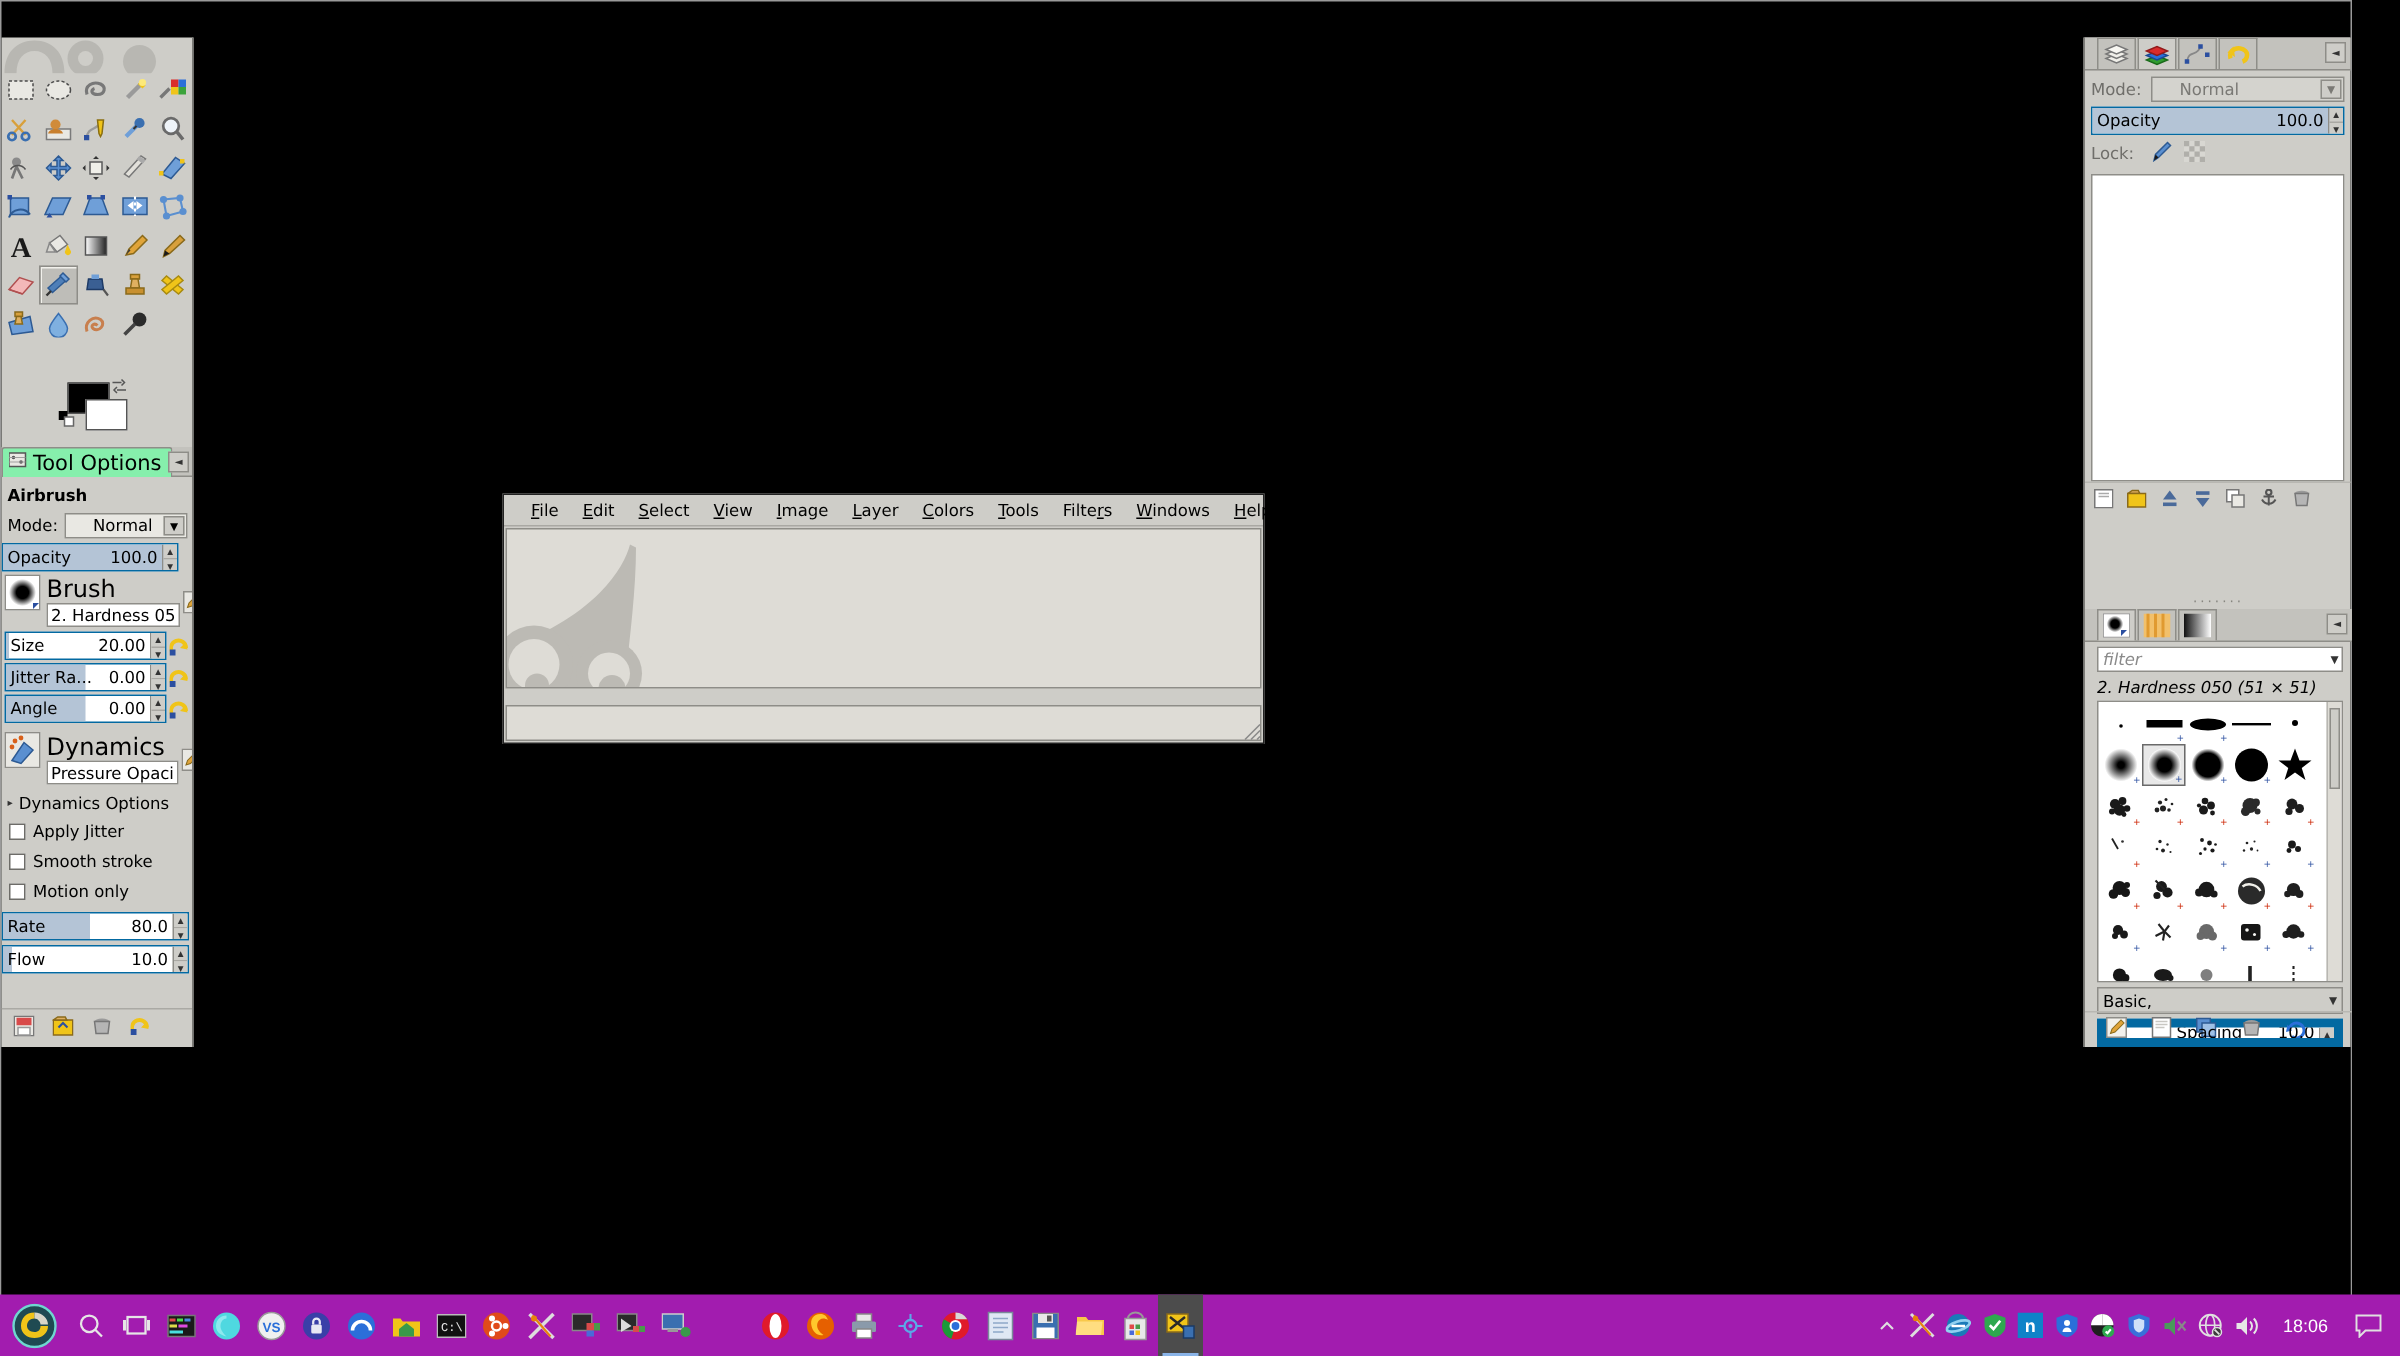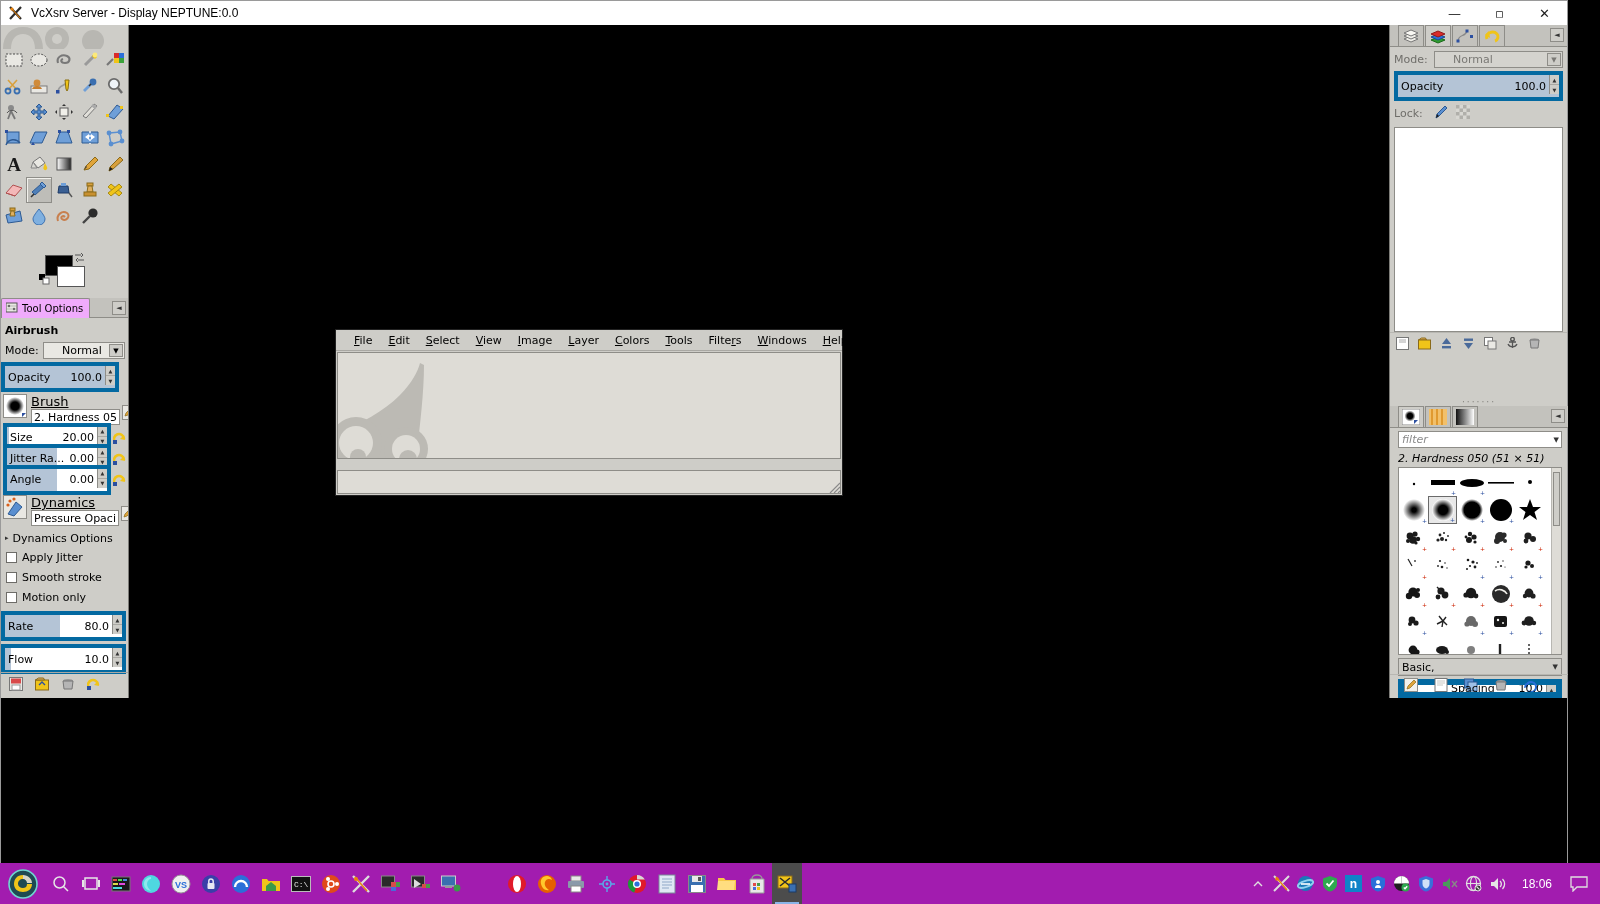--- a/index.html
+++ b/index.html
@@ -75,23 +75,23 @@
   #tooldock {
     position:absolute; left:0; top:273px; width:128px; height:400px;
     background:#cecdc8;
   }
   #tooldock-tabrow {
     position:relative; height:20px; border-bottom:1px solid #8e8d88;
     background:#c3c2bd; display:flex; align-items:stretch;
   }
   #tooldock-tab {
     display:flex; align-items:center; gap:4px; padding:0 6px 0 4px;
-    background:#f0abfc; border:1px solid #8e8d88; border-bottom:none;
+    background:#86efac; border:1px solid #8e8d88; border-bottom:none;
     border-top-left-radius:2px; border-top-right-radius:2px;
-    font-size:10px; color:#000; height:20px;justify-content:center;
+    font-size:14px; color:#000; height:20px;justify-content:center;
   }
   #tooldock-collapse {
     position:absolute; right:3px; top:3px; width:14px; height:14px;
     border:1px solid #8e8d88; background:#cecdc8;
     display:flex; align-items:center; justify-content:center; font-size:7px; color:#333;
   }
   .to-body { padding:0; }
   .to-title { font-weight:bold; font-size:11px; padding:6px 4px 4px 4px; color:#000; }
   .row { display:flex; align-items:center; height:19px; margin:0 0 2px 0; }
   .lbl { font-size:11px; color:#000; }
@@ -102,22 +102,22 @@
     position:relative;
   }
   .combo .arrow {
     position:absolute; right:1px; top:1px; bottom:1px; width:14px;
     background:#cecdc8; border:1px solid #8e8d88;
     display:flex; align-items:center; justify-content:center; font-size:7px;
   }
 
   
   .sbar {
-    position:relative; height:30px; margin:0 10px 2px 0;
-    background:#ffffff; border:4px solid #0369a1; display:flex; align-items:center;
+    position:relative; height:19px; margin:0 10px 2px 0;
+    background:#ffffff; border:1px solid #0369a1; display:flex; align-items:center;
     overflow:hidden;
   }
   .sbar .fill { position:absolute; left:0; top:0; bottom:0; background:#b4c4d6; }
   .sbar .sl { position:relative; z-index:2; font-size:11px; padding-left:3px; color:#000; }
   .sbar .sv { position:relative; z-index:2; margin-left:auto; padding-right:3px; font-size:11px; color:#000; }
   .spin {
     position:absolute; right:0; top:0; width:10px; height:19px;
     display:flex; flex-direction:column; border-left:1px solid #8e8d88;
   }
   .spin i {
@@ -127,21 +127,21 @@
   .spin i:first-child { border-bottom:1px solid #a9a8a3; }
 
   .reset-ico { width:14px; height:14px; margin-left:2px; flex:0 0 auto; }
 
   .brushpick { display:flex; align-items:flex-start; margin:2px 0 3px 0; }
   .brushpick .bth {
     width:24px; height:24px; border:1px solid #8e8d88; background:#fff;
     position:relative; overflow:hidden; flex:0 0 auto;
   }
   .brushpick .bcol { flex:1; margin-left:4px; }
-  .brushpick .bname { font-size:13px; color:#000;text-decoration:underline; }
+  .brushpick .bname { font-size:16px; color:#000; }
   .brushpick .binput {
     height:16px; background:#ffffff; border:1px solid #8e8d88;
     font-size:11px; padding:0 2px; display:flex; align-items:center; color:#000;
     overflow:hidden; white-space:nowrap;
   }
   .editico { width:15px; height:15px; margin-left:2px; margin-top:9px; flex:0 0 auto; }
 
   .expander { display:flex; align-items:center; gap:4px; height:18px; font-size:11px; color:#000; }
   .expander .tri { font-size:7px; color:#333; }
 
@@ -269,36 +269,20 @@
   #tray { margin-left:auto; display:flex; align-items:center; height:41px; padding-right:6px; }
   .tr-ico { width:24px; height:41px; display:flex; align-items:center; justify-content:center; }
   #clock { font-size:12px; color:#fff; padding:0 12px; font-family:"Liberation Sans",sans-serif; }
   #notif { width:30px; display:flex; align-items:center; justify-content:center; }
 </style>
 </head>
 <body>
 
 <div id="vcxsrv-window">
 
-  <div id="titlebar">
-    <span class="ticon">
-      <svg width="16" height="16" viewBox="0 0 16 16">
-        <path d="M2 2 L13 14" stroke="#2b2b2b" stroke-width="2.2" fill="none"></path>
-        <path d="M13 2 L2 14" stroke="#2b2b2b" stroke-width="2.2" fill="none"></path>
-        <path d="M3 3 L12 13" stroke="#e8820c" stroke-width="1.1" fill="none"></path>
-        <circle cx="4" cy="4" r="1.6" fill="#e8820c"></circle>
-      </svg>
-    </span>
-    <span class="ttext">VcXsrv Server - Display NEPTUNE:0.0</span>
-    <div class="wbtns">
-      <div class="wbtn">—</div>
-      <div class="wbtn">▫</div>
-      <div class="wbtn close">✕</div>
-    </div>
-  </div>
 
   <div id="xroot">
 
     <div id="toolbox">
 
       <div id="wilber-top">
         <svg width="128" height="24" viewBox="0 0 128 24">
           <g fill="#b8b7b2">
             <path d="M2 24 C2 10 10 2 22 2 C34 2 42 10 42 24 L34 24 C34 14 29 9 22 9 C15 9 10 14 10 24 Z"></path>
             <circle cx="56" cy="14" r="12"></circle>

